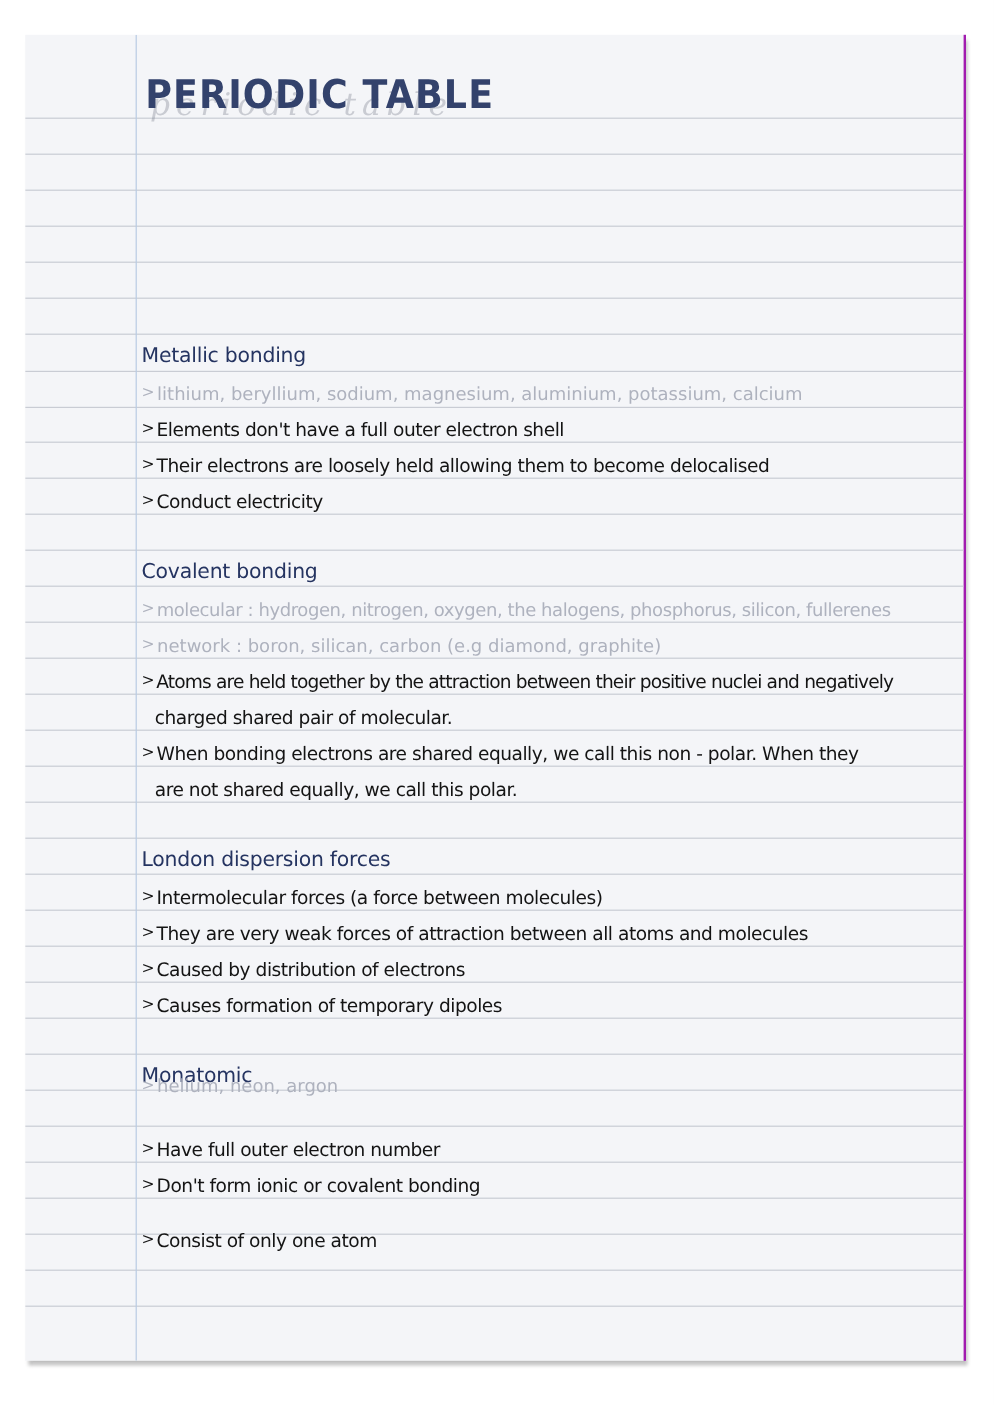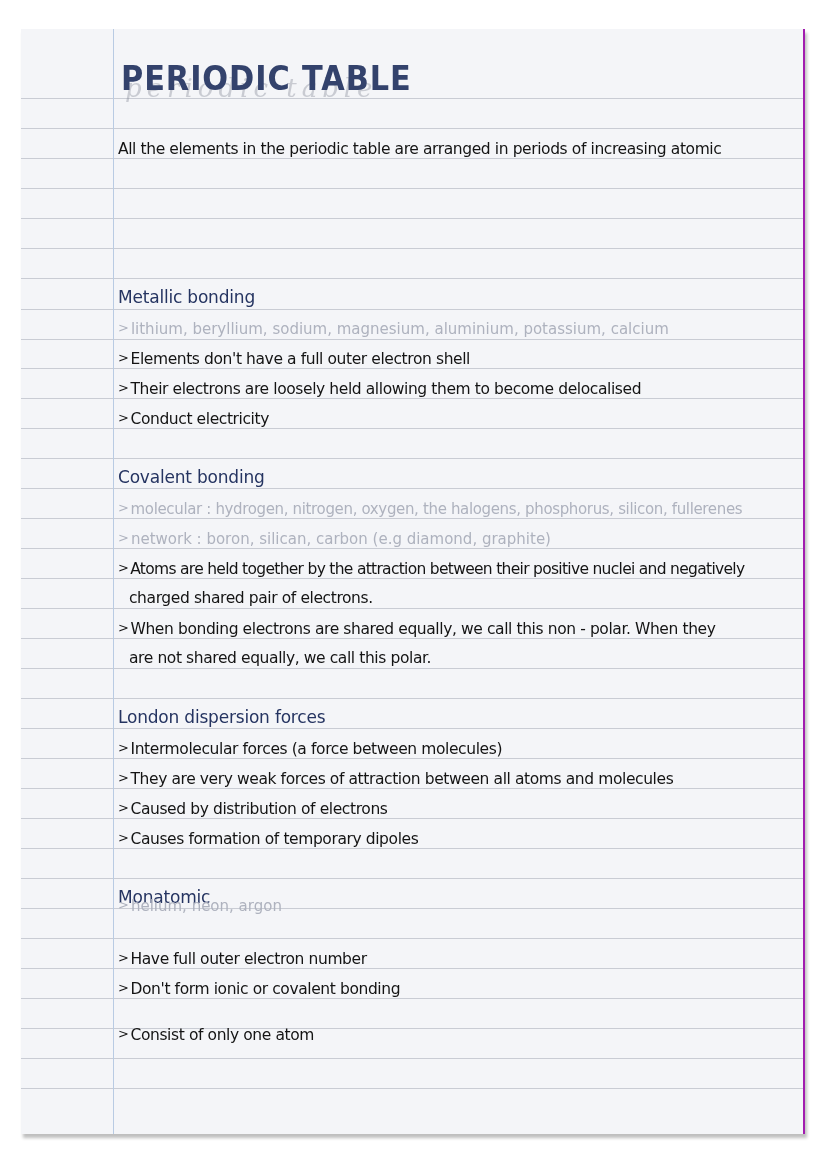--- a/index.html
+++ b/index.html
@@ -131,21 +131,20 @@
   <div class="rule" style="top:969px"></div>
   <div class="rule" style="top:999px"></div>
   <div class="rule" style="top:1029px"></div>
   <div class="rule" style="top:1059px"></div>
 
   <div class="margin-line"></div>
 
   <div class="title-script">periodic table</div>
   <div class="title">PERIODIC TABLE</div>
 
-  <div class="line" style="top:110px">All the elements in the periodic table are arranged in periods of increasing atomic</div>
 
   <div>
     <div class="line heading" style="top:258px">Metallic bonding</div>
     <div class="line grey" style="top:289px">
       <span class="bullet-mark">&gt;</span><span>lithium, beryllium, sodium, magnesium, aluminium, potassium, calcium</span>
     </div>
     <div class="line" style="top:319px">
       <span class="bullet-mark">&gt;</span><span>Elements don't have a full outer electron shell</span>
     </div>
     <div class="line" style="top:349px">
@@ -160,21 +159,21 @@
     <div class="line heading" style="top:438px">Covalent bonding</div>
     <div class="line grey" style="top:469px; letter-spacing:-0.35px">
       <span class="bullet-mark">&gt;</span><span>molecular : hydrogen, nitrogen, oxygen, the halogens, phosphorus, silicon, fullerenes</span>
     </div>
     <div class="line grey" style="top:499px">
       <span class="bullet-mark">&gt;</span><span>network : boron, silican, carbon (e.g diamond, graphite)</span>
     </div>
     <div class="line" style="top:529px; letter-spacing:-0.7px">
       <span class="bullet-mark">&gt;</span><span>Atoms are held together by the attraction between their positive nuclei and negatively</span>
     </div>
-    <div class="line indent" style="top:559px">charged shared pair of electrons.</div>
+    <div class="line indent" style="top:559px">charged shared pair of molecular.</div>
     <div class="line" style="top:589px">
       <span class="bullet-mark">&gt;</span><span>When bonding electrons are shared equally, we call this non - polar. When they</span>
     </div>
     <div class="line indent" style="top:619px">are not shared equally, we call this polar.</div>
   </div>
 
   <div>
     <div class="line heading" style="top:678px">London dispersion forces</div>
     <div class="line" style="top:709px">
       <span class="bullet-mark">&gt;</span><span>Intermolecular forces (a force between molecules)</span>

